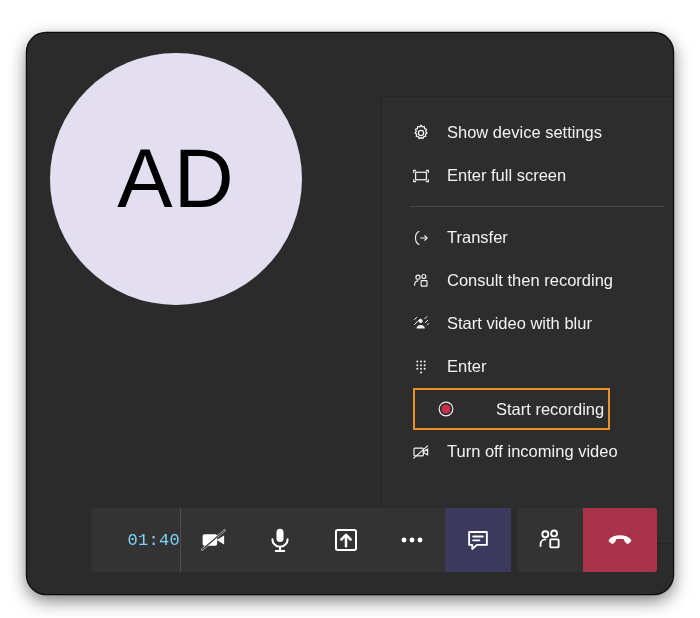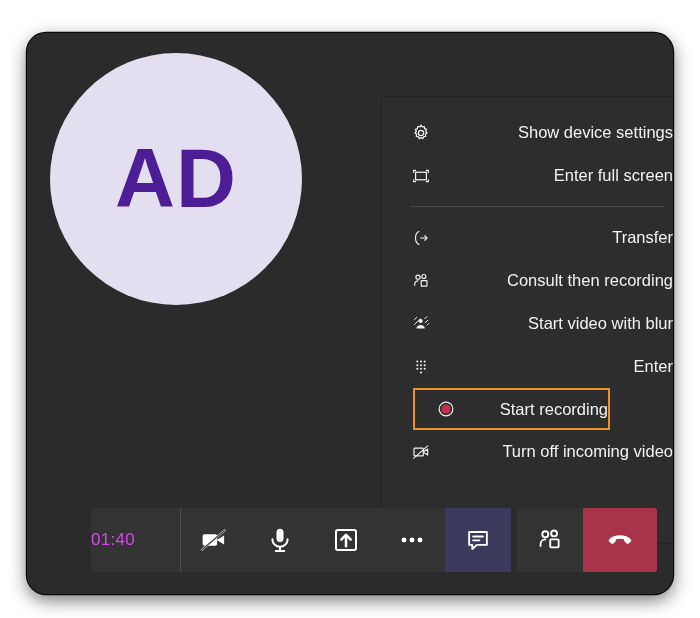--- a/index.html
+++ b/index.html
@@ -37,23 +37,23 @@
     top: 20px;
     width: 252px;
     height: 252px;
     border-radius: 50%;
     background: #e3dff0;
     display: flex;
     align-items: center;
     justify-content: center;
   }
   .avatar-initials {
-    color: #4c1d95;
+    color: #000000;
     font-size: 83px;
-    font-weight: 700;
+    font-weight: 400;
     letter-spacing: 1px;
     font-family: "Liberation Sans", sans-serif;
   }
 
   
   .context-menu {
     position: absolute;
     left: 355px;
     top: 64px;
     width: 291px;
@@ -72,21 +72,20 @@
     position: relative;
     display: flex;
     align-items: center;
     height: 43px;
     padding-left: 28px;
     color: #f2f2f2;
     font-size: 16.5px;
     font-weight: 400;
     cursor: default;
     white-space: nowrap;
-    justify-content: space-between;
   }
 
   .menu-item .mi-icon {
     width: 22px;
     height: 22px;
     margin-right: 15px;
     flex: 0 0 22px;
     display: flex;
     align-items: center;
     justify-content: center;
@@ -122,25 +121,26 @@
     align-items: stretch;
     background: #333333;
     border-radius: 3px;
     overflow: hidden;
   }
 
   .tb-timer {
     width: 89px;
     display: flex;
     align-items: center;
-    justify-content: flex-start;
-    color: #d946ef;
+    justify-content: flex-end;
+    color: #7dd3fc;
     font-size: 17px;
     border-right: 1px solid #4d4d4d;
     letter-spacing: 0.3px;
+    font-family: Liberation Mono, monospace;
   }
 
   .tb-btn {
     width: 66px;
     display: flex;
     align-items: center;
     justify-content: center;
     cursor: default;
   }
   .tb-btn svg { display: block; }

